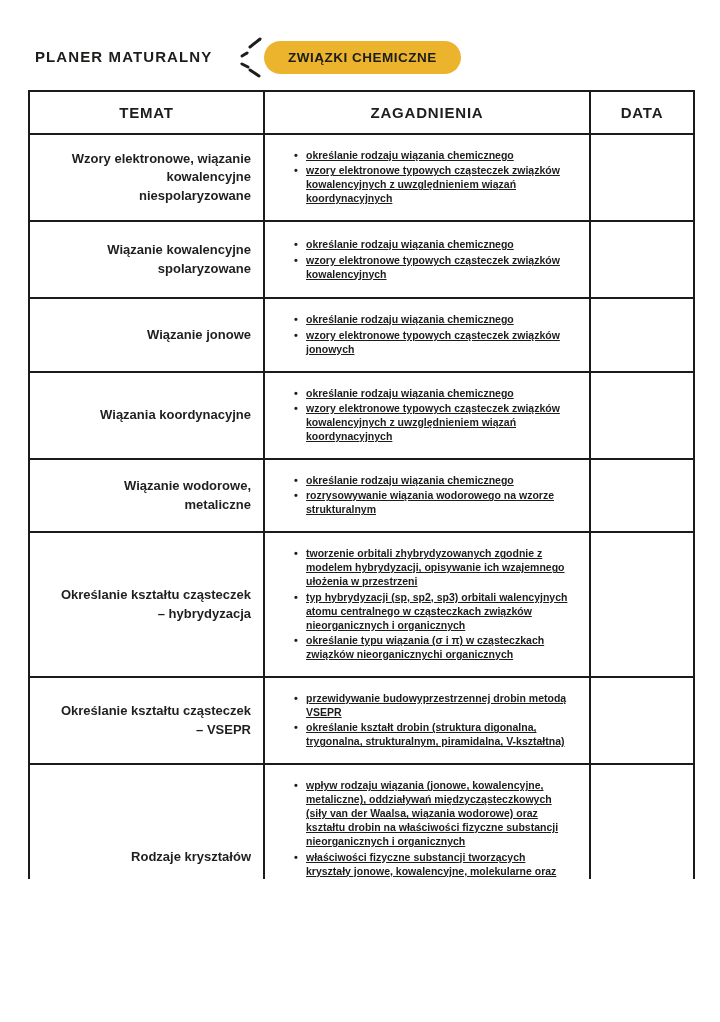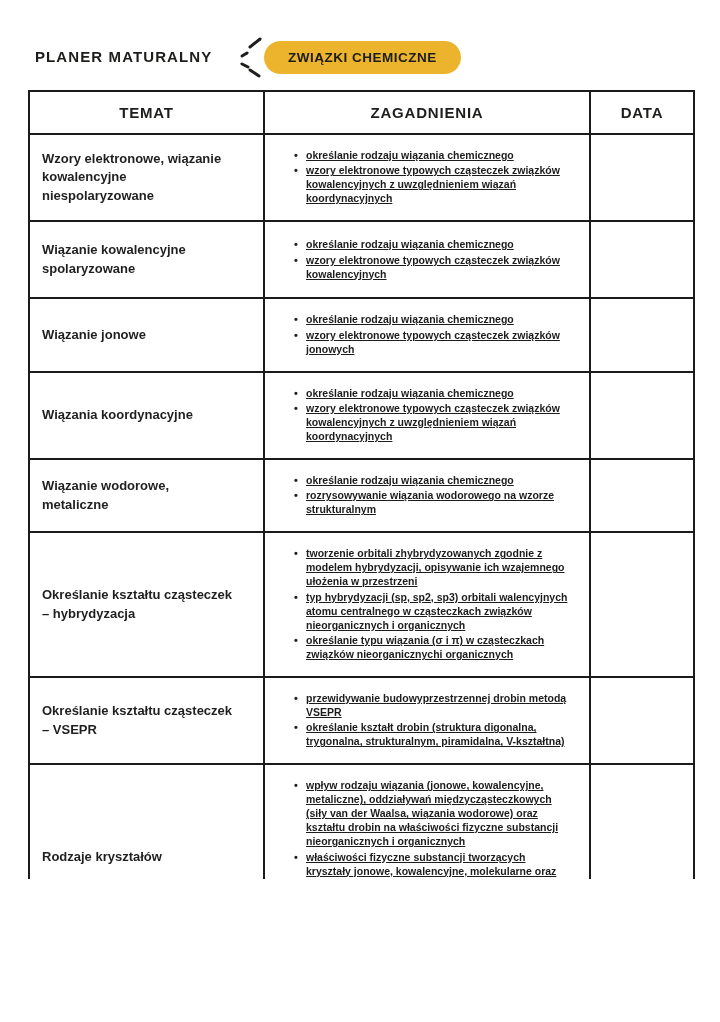--- a/index.html
+++ b/index.html
@@ -25,21 +25,21 @@
   }
   table.planner col.c1{width:235px;}
   table.planner col.c2{width:326px;}
   table.planner col.c3{width:104px;}
   table.planner th, table.planner td{border:2px solid #1b1b1b;vertical-align:middle;}
   table.planner th{
     height:39px;font-size:15px;font-weight:800;letter-spacing:.8px;
     text-align:center;color:#1d1d1b;background:#fff;margin-top:48px;
   }
   td.temat{
-    text-align:left;font-size:13px;font-weight:700;line-height:1.42;
+    text-align:right;font-size:13px;font-weight:700;line-height:1.42;
     white-space:pre-line;padding:4px 12px;color:#1f1f1f;
   }
   td.zag{padding:7px 12px 7px 21px;}
   td.zag ul{margin:7px;padding:0;list-style:none;text-decoration:underline;}
   td.zag li{
     position:relative;padding-left:13px;font-size:10.5px;font-weight:700;
     line-height:1.33;color:#1c1c1c;margin:1.5px 0;text-align:left;
   }
   td.zag li::before{content:"•";position:absolute;left:1px;top:-1px;font-size:11px;}
   td.datecol{background:#fff;}

